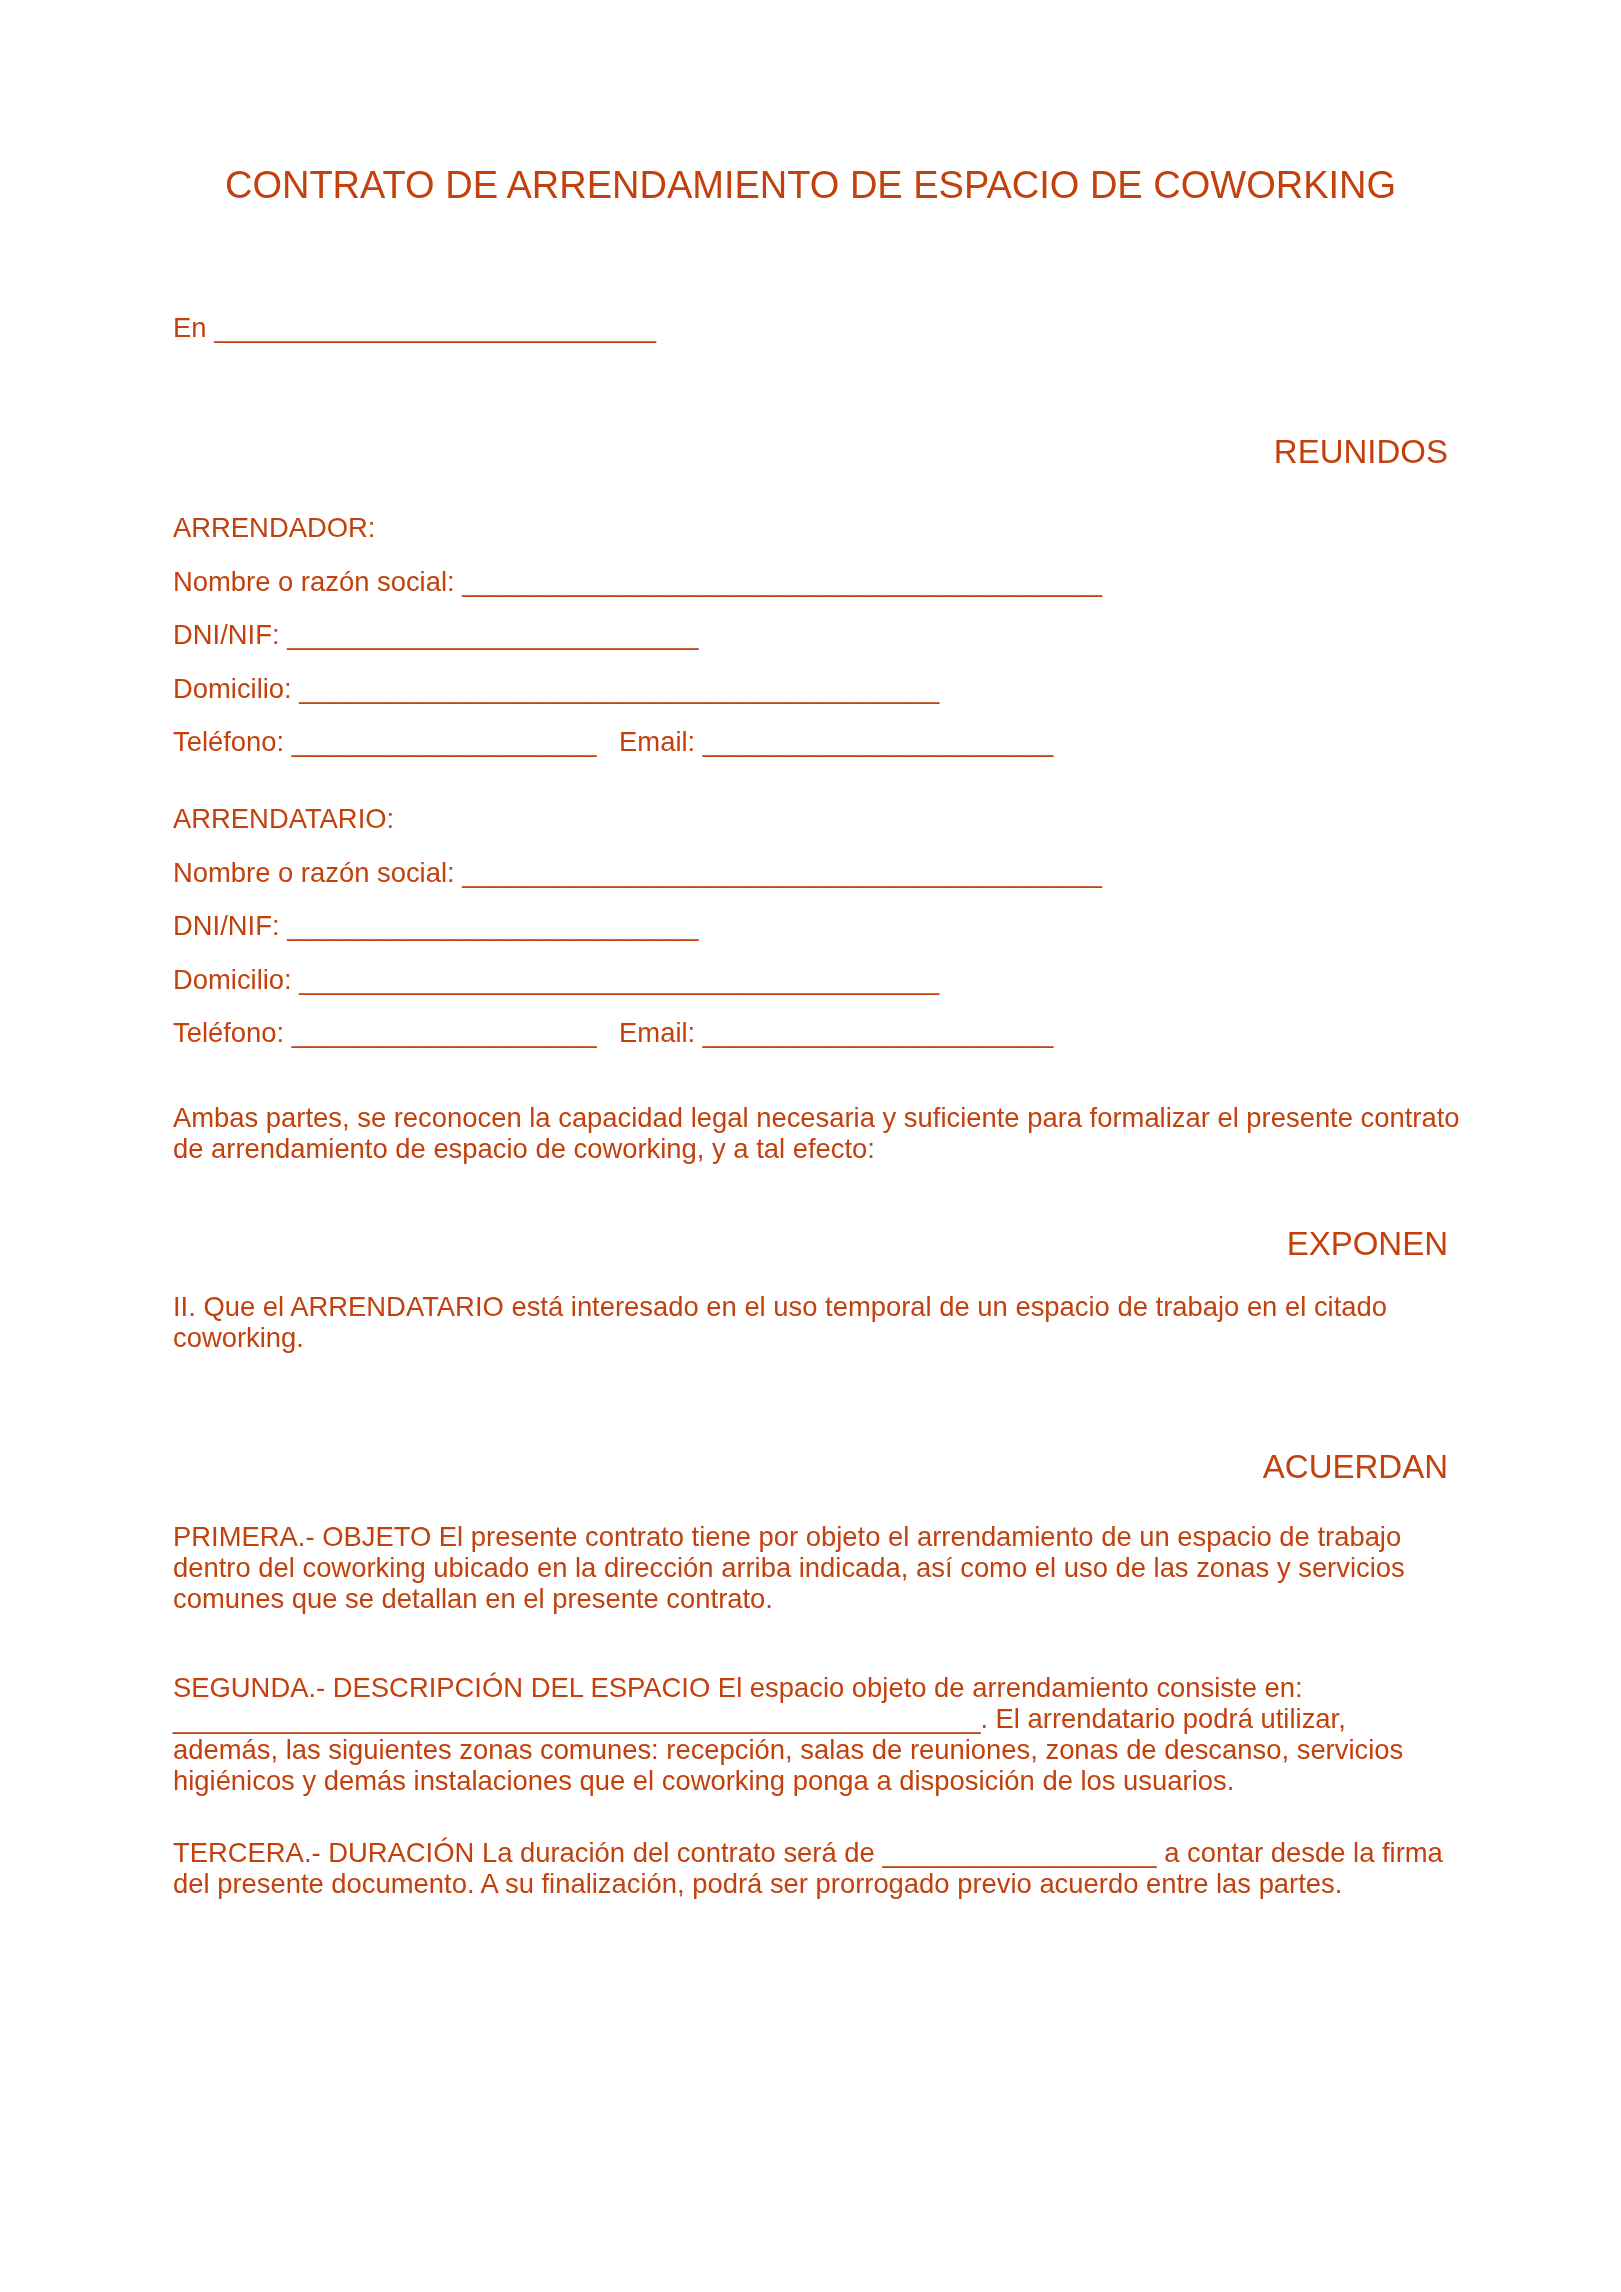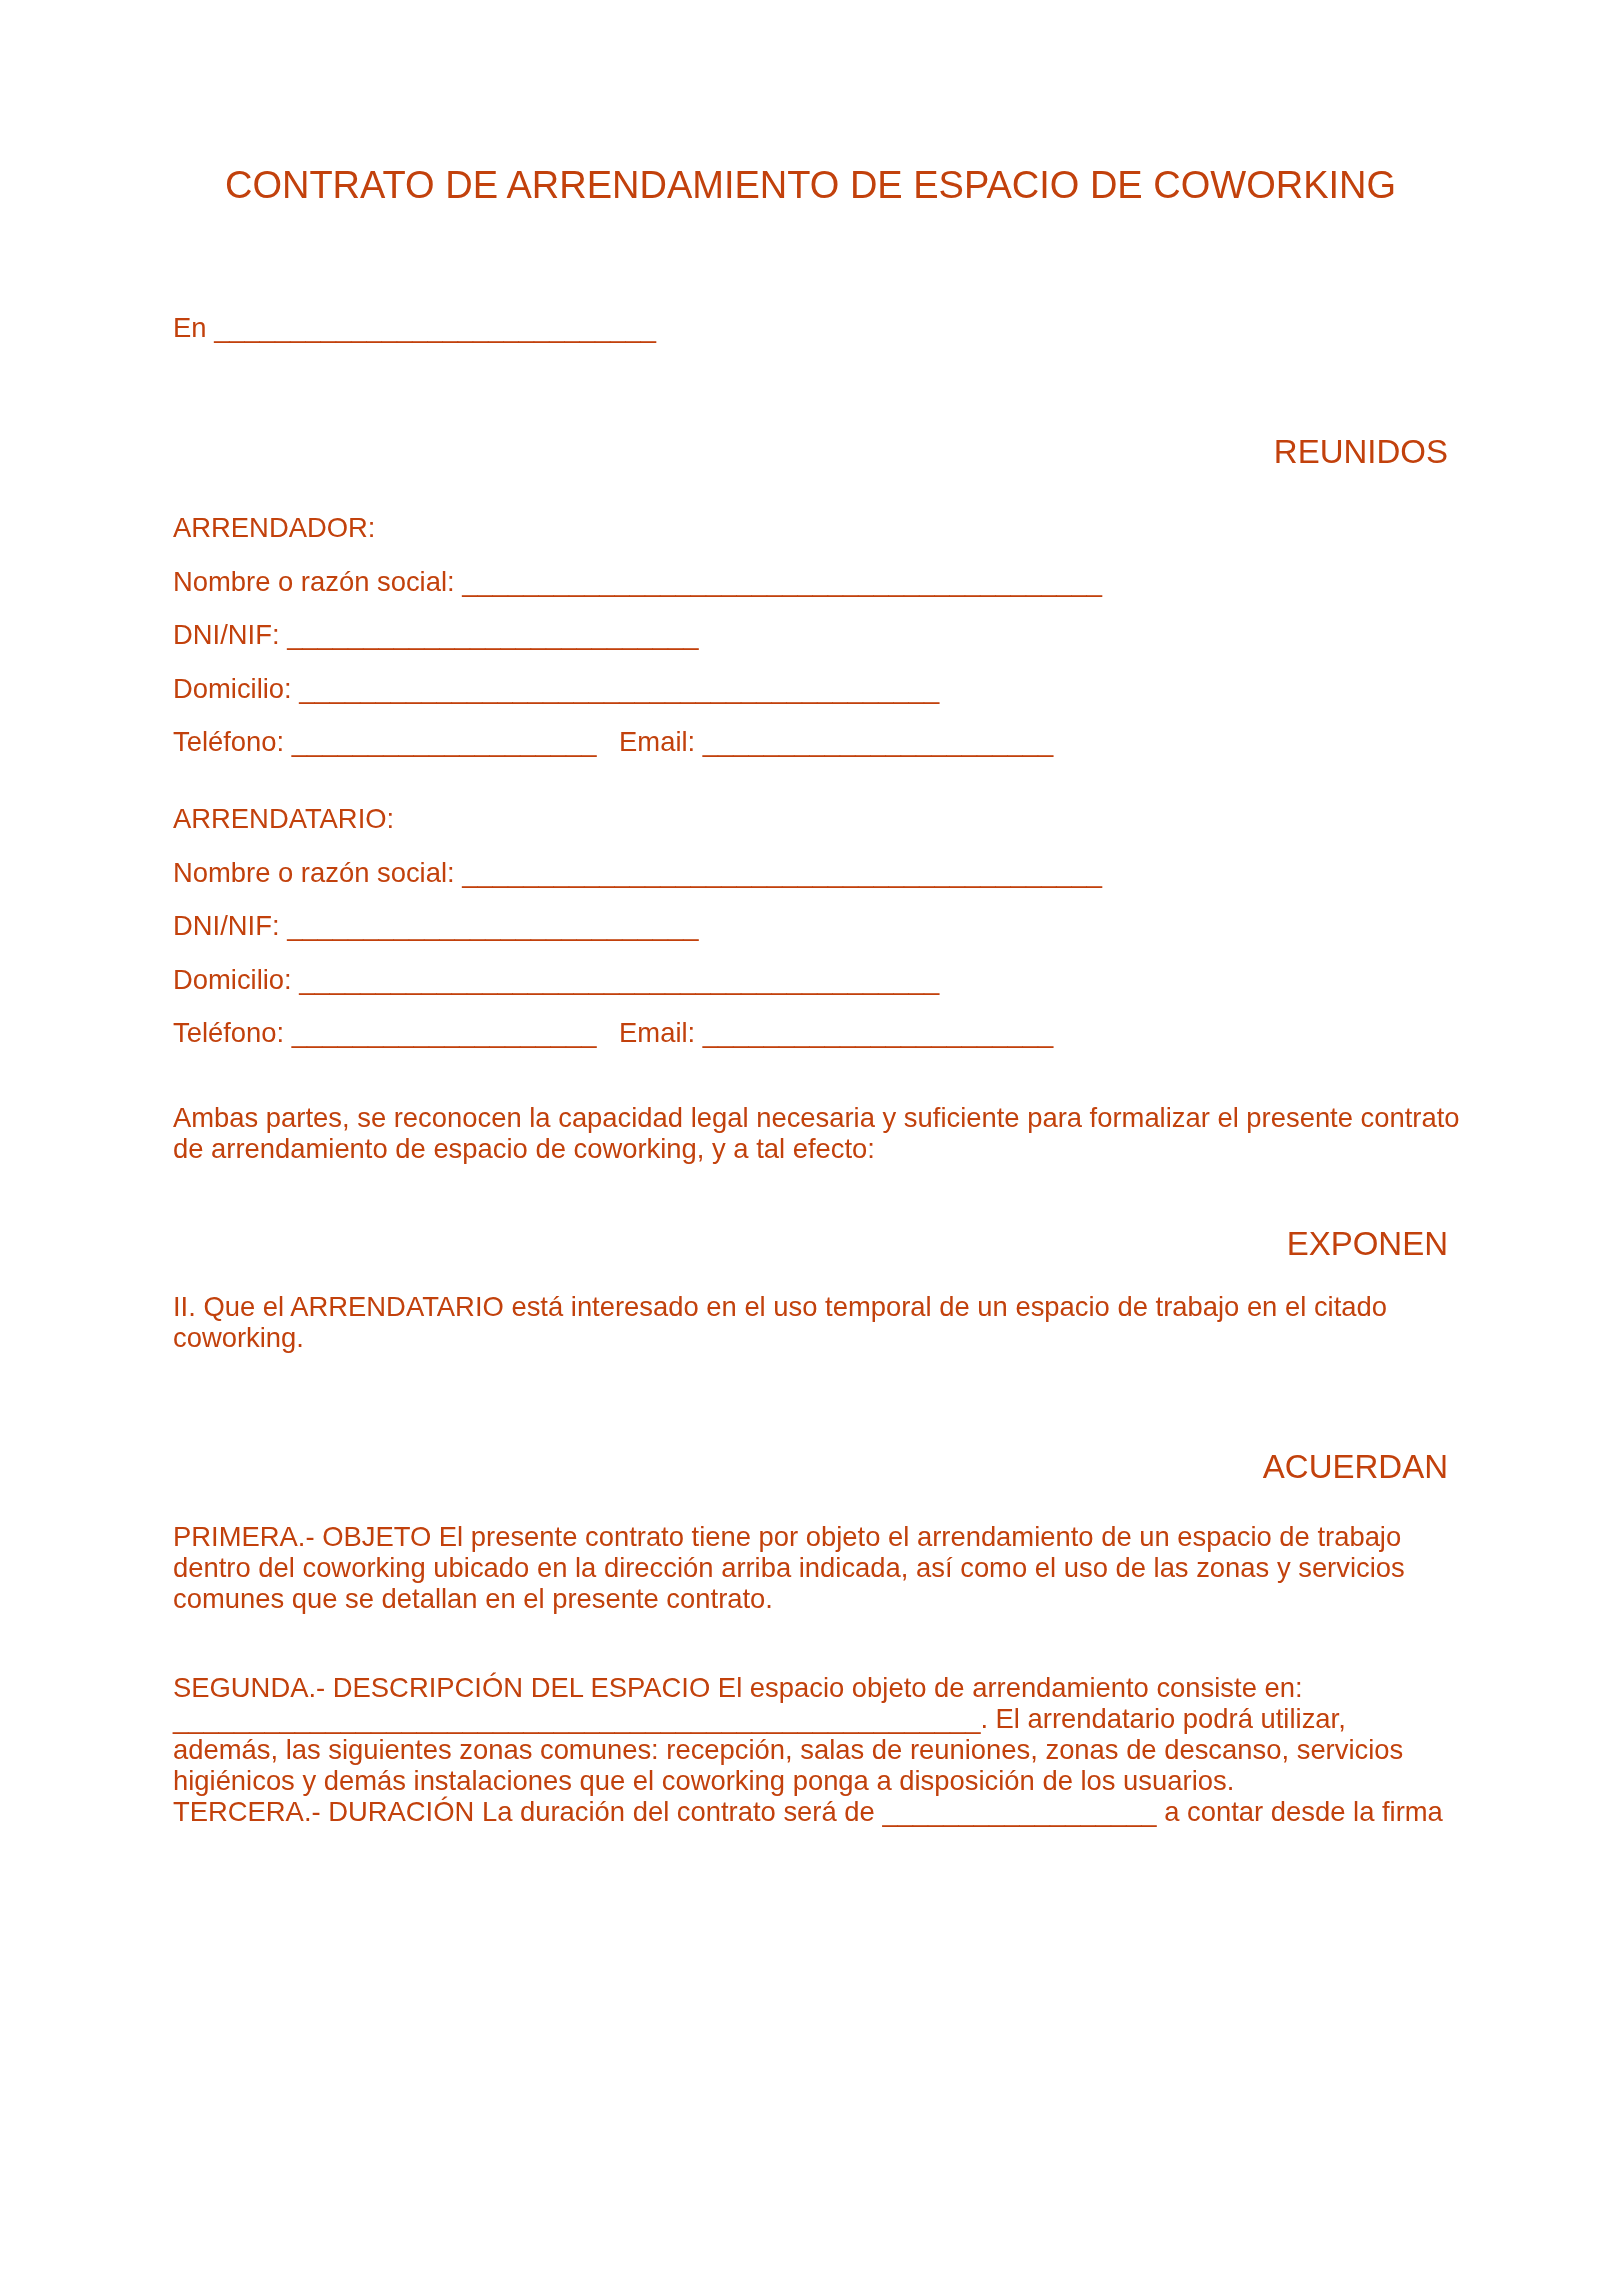--- a/index.html
+++ b/index.html
@@ -42,21 +42,21 @@
   .role-line.second { margin-top: 46px; }
   .field-line   { margin-top: 22.5px; white-space: nowrap; }
   .gap-left     { margin-left: 15px; }
   .closing-para { margin-top: 54px; }
   #exponen-h    { margin-top: 60px; }
   #para-i       { margin-top: 31px; }
   #para-ii      { margin-top: 28px; }
   #acuerdan-h   { margin-top: 94px; }
   #para-primera { margin-top: 35px; }
   #para-segunda { margin-top: 58px; }
-  #para-tercera { }
+  #para-tercera { margin-top: 41px; }
   .para .ln {
     display: block;
     white-space: nowrap;
   }
 </style>
 </head>
 <body>
 
 <div class="page">
 
@@ -134,16 +134,17 @@
 
   <div class="para" id="para-segunda">
     <span class="ln">SEGUNDA.- DESCRIPCIÓN DEL ESPACIO El espacio objeto de arrendamiento consiste en:</span>
     <span class="ln"><span>_____________________________________________________</span><span>. El arrendatario podrá utilizar,</span></span>
     <span class="ln">además, las siguientes zonas comunes: recepción, salas de reuniones, zonas de descanso, servicios</span>
     <span class="ln">higiénicos y demás instalaciones que el coworking ponga a disposición de los usuarios.</span>
   </div>
 
   <div class="para" id="para-tercera">
     <span class="ln"><span>TERCERA.- DURACIÓN La duración del contrato será de</span> <span>__________________</span> <span>a contar desde la firma</span></span>
+    <span class="ln">del presente documento. A su finalización, podrá ser prorrogado previo acuerdo entre las partes.</span>
   </div>
 
 </div>
 
 
 </body></html>

